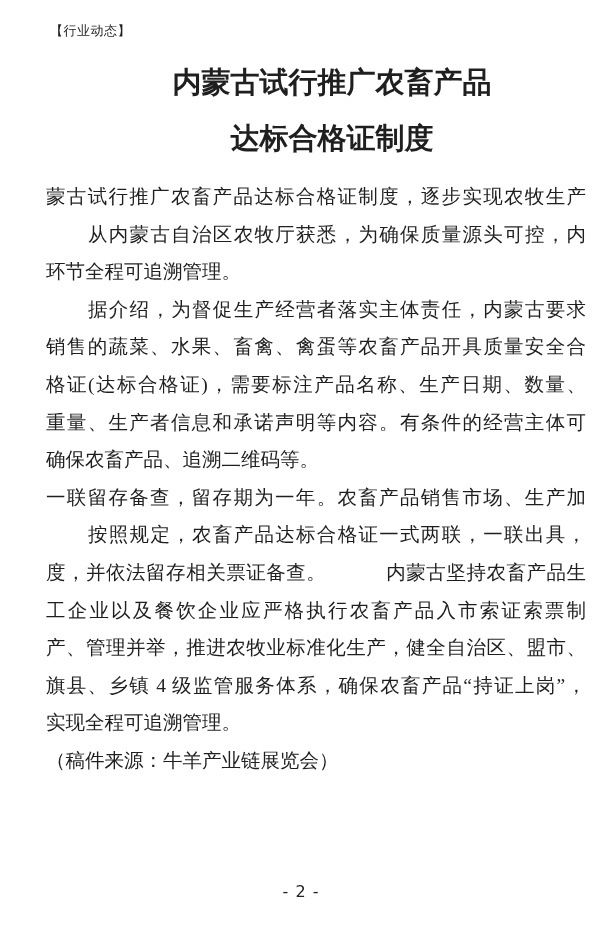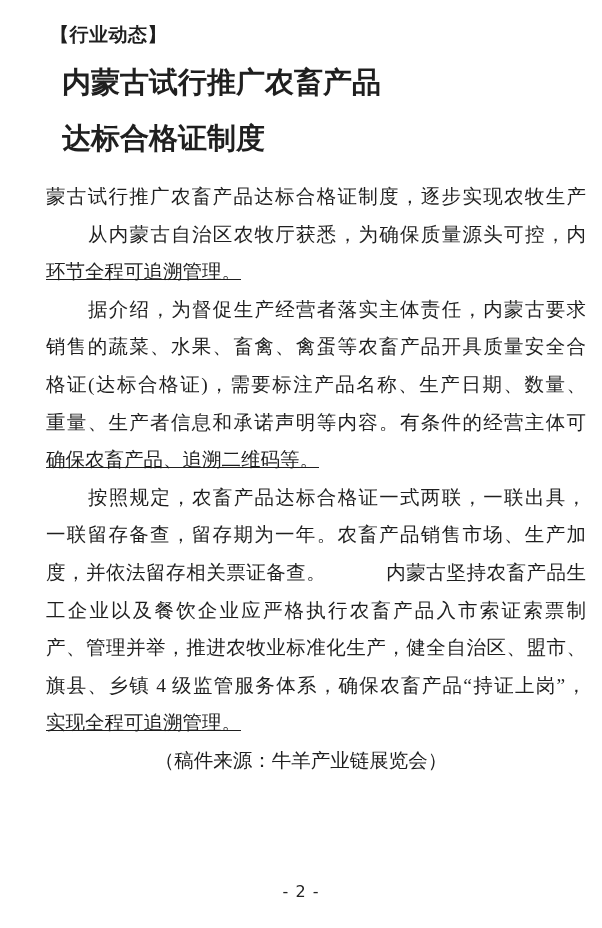--- a/index.html
+++ b/index.html
@@ -10,31 +10,31 @@
     background: #ffffff;
     color: #1f1f1f;
     font-family: "Liberation Serif", "DejaVu Serif", serif;
     overflow: hidden;
   }
   .section-label {
     position: absolute;
     left: 50px;
     top: 22px;
     font-family: "Liberation Sans", "DejaVu Sans", sans-serif;
-    font-weight: bold;
-    font-size: 19px;
+    font-weight: normal;
+    font-size: 13px;
     letter-spacing: 0.5px;
     white-space: nowrap;
   }
   .title-block {
     position: absolute;
     left: 0;
     top: 54px;
     width: 602px;
-    text-align: left;
+    text-align: center;
     font-weight: bold;
     font-size: 29px;
     line-height: 56px;
     margin: 0;
     padding-left: 62px;
     box-sizing: border-box;
     white-space: nowrap;
   }
   .body-block {
     position: absolute;
@@ -46,23 +46,23 @@
   }
   .paragraph { margin: 0; padding: 0; }
   .line {
     height: 37.6px;
     overflow: hidden;
     text-align: justify;
     text-align-last: justify;
     white-space: normal;
   }
   .line.first { text-indent: 42px; }
-  .line.last  { text-align-last: left; text-decoration: underline; }
+  .line.last  { text-align-last: left; }
   .source-line {
-    text-align: center;
+    text-align: left;
     padding-right: 30px;
     height: 37.6px;
     overflow: hidden;
   }
   .page-number {
     position: absolute;
     left: 0;
     top: 882px;
     width: 602px;
     text-align: center;
@@ -92,22 +92,22 @@
         <div class="line last">环节全程可追溯管理。</div>
       </div>
       <div class="paragraph">
         <div class="line first">据介绍，为督促生产经营者落实主体责任，内蒙古要求</div>
         <div class="line">销售的蔬菜、水果、畜禽、禽蛋等农畜产品开具质量安全合</div>
         <div class="line">格证(达标合格证)，需要标注产品名称、生产日期、数量、</div>
         <div class="line">重量、生产者信息和承诺声明等内容。有条件的经营主体可</div>
         <div class="line last">确保农畜产品、追溯二维码等。</div>
       </div>
       <div class="paragraph">
+        <div class="line">一联留存备查，留存期为一年。农畜产品销售市场、生产加</div>
         <div class="line first">按照规定，农畜产品达标合格证一式两联，一联出具，</div>
-        <div class="line">一联留存备查，留存期为一年。农畜产品销售市场、生产加</div>
         <div class="line">度，并依法留存相关票证备查。　　　内蒙古坚持农畜产品生</div>
         <div class="line">工企业以及餐饮企业应严格执行农畜产品入市索证索票制</div>
         <div class="line">产、管理并举，推进农牧业标准化生产，健全自治区、盟市、</div>
         <div class="line">旗县、乡镇 4 级监管服务体系，确保农畜产品“持证上岗”，</div>
         <div class="line last">实现全程可追溯管理。</div>
       </div>
       <div class="source-line">（稿件来源：牛羊产业链展览会）</div>
   </div>
 
   <div class="page-number">- 2 -</div>

